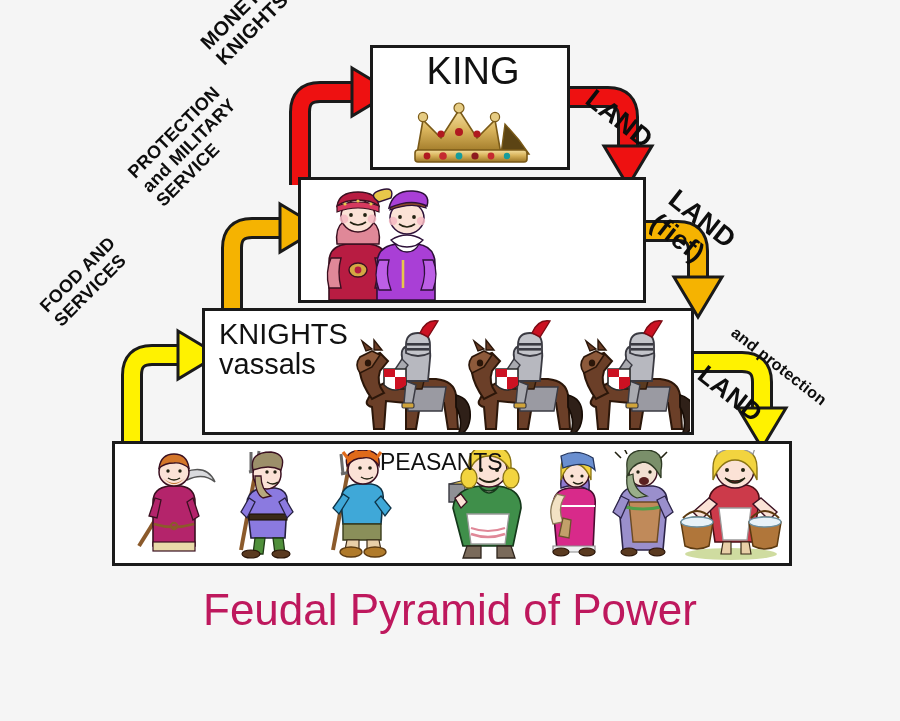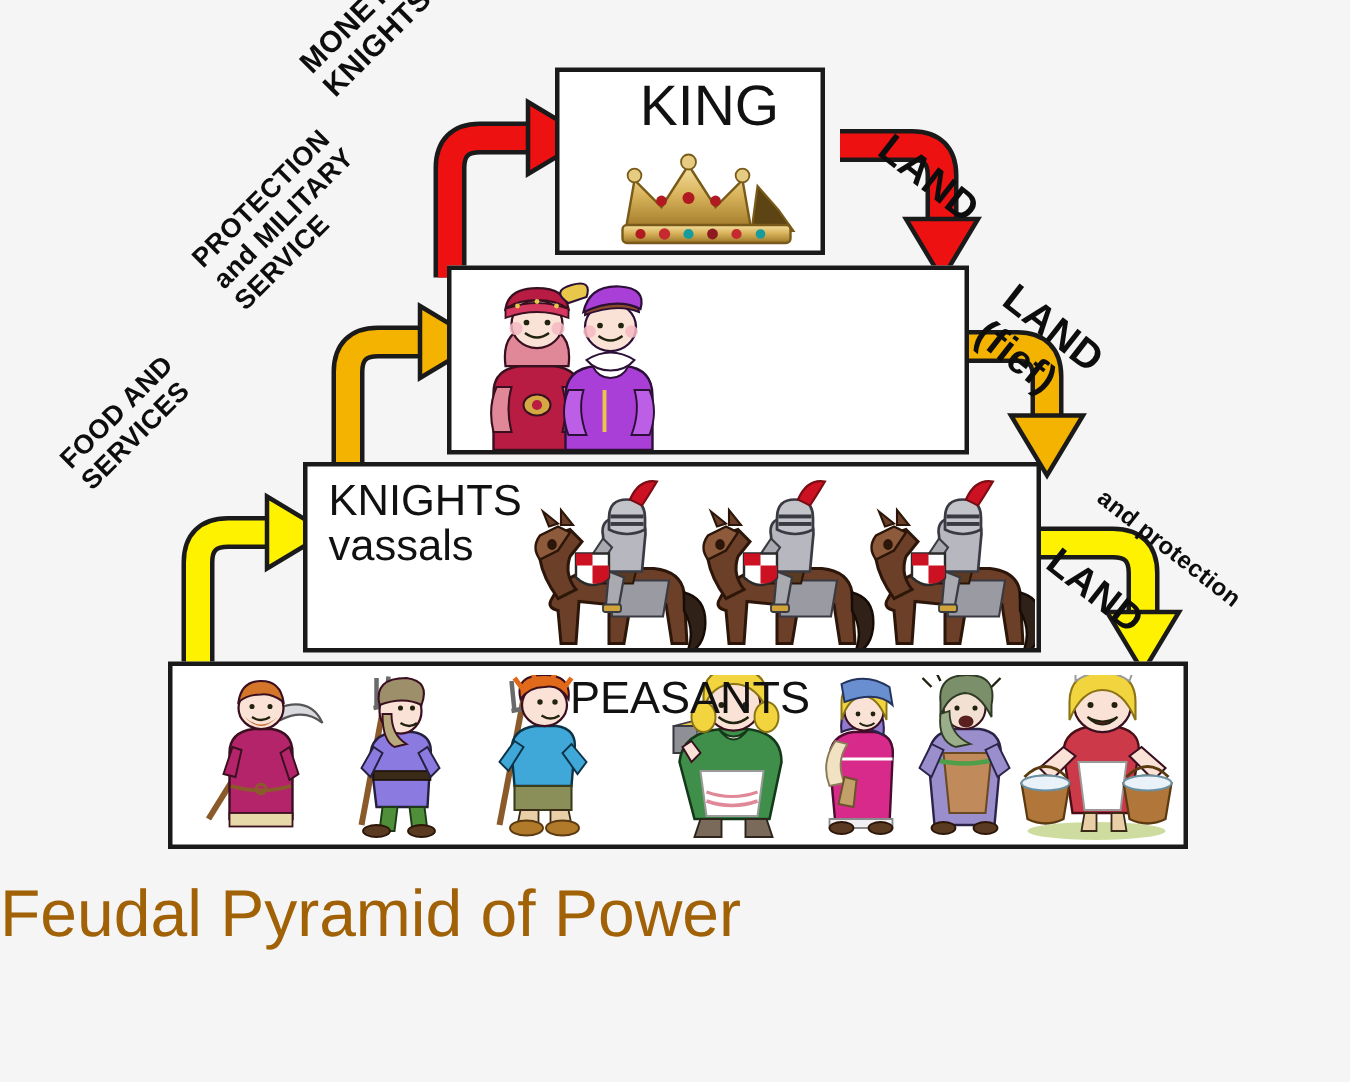--- a/index.html
+++ b/index.html
@@ -16,37 +16,37 @@
     font-family: "Liberation Sans", sans-serif;
     overflow: hidden;
   }
   .tier-box {
     position: absolute;
     background: #ffffff;
     border: 3px solid #1a1a1a;
     box-sizing: border-box;
     z-index: 5;
   }
-  #king-box   { left: 370px; top: 45px;  width: 180px; height: 125px; }
+  #king-box   { left: 370px; top: 45px;  width: 200px; height: 125px; }
   #nobles-box { left: 298px; top: 177px; width: 348px; height: 126px; }
   #knights-box{ left: 202px; top: 308px; width: 492px; height: 127px; }
   #peasants-box{left: 112px; top: 441px; width: 680px; height: 125px; }
 
   .tier-label {
     position: absolute;
     color: #111111;
     font-weight: 400;
     white-space: pre-line;
     line-height: 1.05;
     z-index: 7;
   }
   #king-label    { left: 0; top: 4px; width: 200px; text-align: center; font-size: 38px; }
   #nobles-label  { right: 14px; top: 12px; font-size: 30px; }
   #knights-label { left: 14px; top: 8px; font-size: 29px; }
-  #peasants-label{ left: 265px; top: 6px; font-size: 30px; }
+  #peasants-label{ left: 265px; top: 6px; font-size: 23px; }
 
   .art { position: absolute; z-index: 6; }
 
   .arrow-layer {
     position: absolute;
     left: 0; top: 0;
     width: 900px; height: 721px;
     z-index: 3;
     pointer-events: none;
   }
@@ -65,23 +65,23 @@
   .fl-food     { left: 36px;  top: 302px; font-size: 18px; transform: rotate(-45deg); transform-origin: left top; }
   .fl-land1    { left: 617px; top: 60px;  font-size: 27px; transform: rotate(38deg); transform-origin: left top; }
   .fl-land2    { left: 700px; top: 160px; font-size: 27px; transform: rotate(38deg); transform-origin: left top; }
   .fl-land3    { left: 757px; top: 300px; font-size: 26px; transform: rotate(38deg); transform-origin: left top; }
   .fl-sub      { font-size: 0.62em; display: block; }
 
   #diagram-title {
     position: absolute;
     left: 0; top: 585px;
     width: 900px;
-    text-align: left;
+    text-align: center;
     font-size: 44px;
-    color: #a16207;
+    color: #be185d;
     z-index: 9;
   }
 </style>
 </head>
 <body>
 
 <div id="stage">
 
   <svg class="arrow-layer" viewBox="0 0 900 721">
     <defs>

